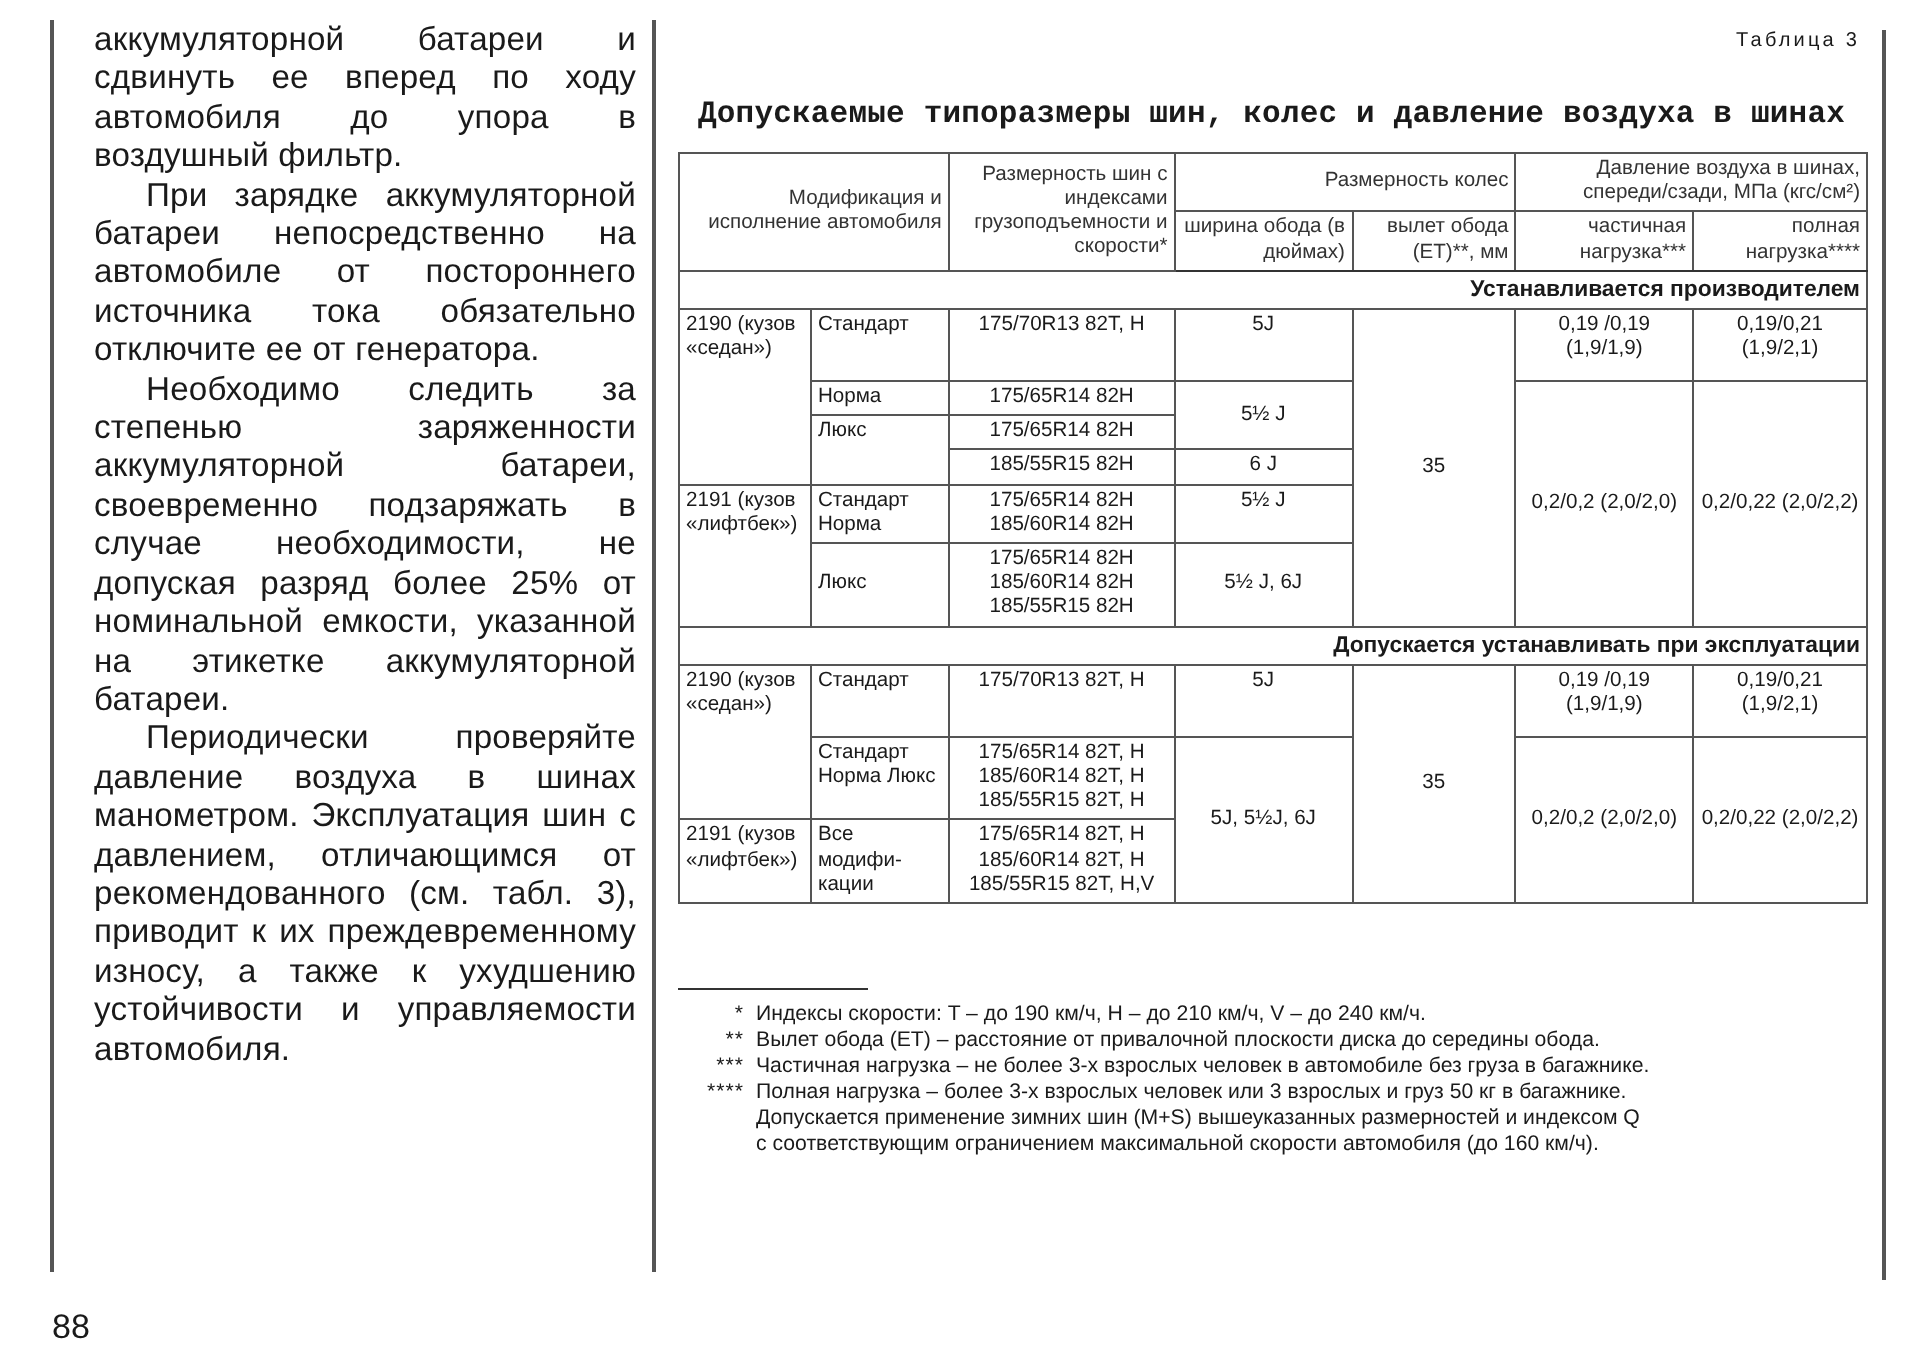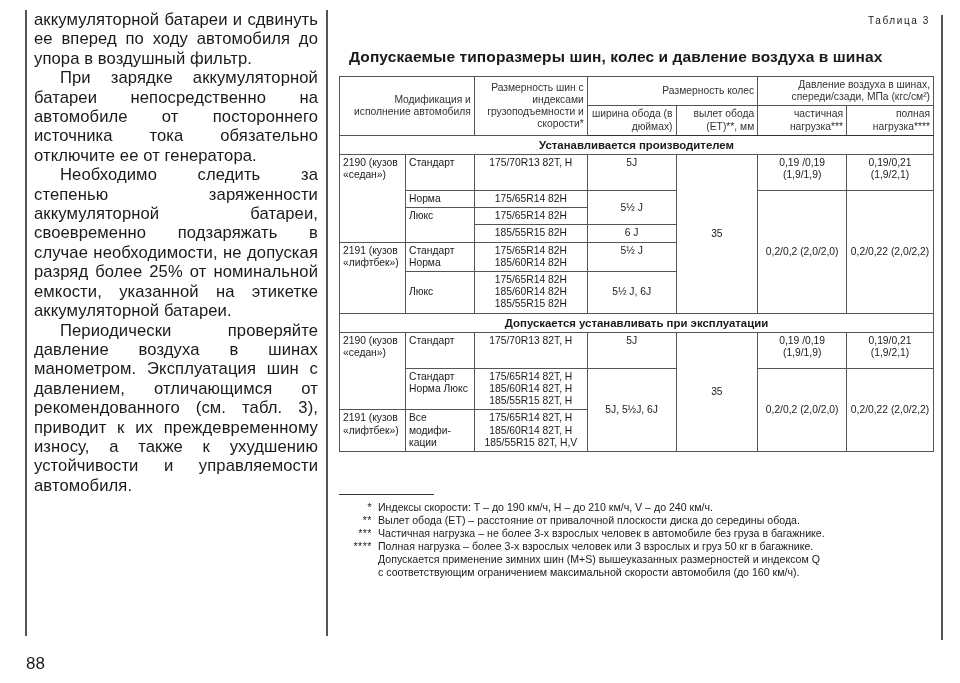--- a/index.html
+++ b/index.html
@@ -3,21 +3,21 @@
 <meta charset="utf-8">
 <style>
   * { box-sizing: border-box; margin: 0; padding: 0; }
   html, body { width: 960px; height: 683px; background: #ffffff; overflow: hidden; }
   body { position: relative; font-family: "Liberation Sans", sans-serif; color: #1a1a1a; }
 
   
   .left-col {
     position: absolute; left: 25px; top: 10px; width: 303px; height: 626px;
     border-left: 2px solid #555; border-right: 2px solid #555;
-    padding: 0 8px 0 7px;
+    padding: 0 8px 0 20px;
   }
   .left-col p {
     font-size: 16.6px; line-height: 19.4px; text-align: justify; letter-spacing: 0.1px;
   }
   .left-col p.indent { text-indent: 26px; }
   .left-col h2 {
     font-size: 16.5px; font-weight: bold; text-align: center;
     margin: 19px 0 19px 0; letter-spacing: 0.2px;
   }
   .page-number {
@@ -25,36 +25,36 @@
   }
 
   
   .right-rule {
     position: absolute; left: 941px; top: 15px; width: 2px; height: 625px; background: #555;
   }
   .table-label {
     position: absolute; right: 30px; top: 15px; font-size: 10px; letter-spacing: 1.6px;
   }
   .table-title {
-    position: absolute; left: 349px; top: 48px; font-size: 15.5px; font-weight: bold; letter-spacing: 0.1px;
+    position: absolute; left: 349px; top: 48px; font-size: 15.5px; font-weight: bold; letter-spacing: 0.1px; font-family: Liberation Mono, monospace;
   }
 
   table.tires {
     position: absolute; left: 339px; top: 76px; width: 595px;
     border-collapse: collapse; font-size: 10.3px; line-height: 12.2px;
     border: 1.5px solid #333;
   }
   table.tires td, table.tires th {
     border: 1px solid #555; font-weight: normal; vertical-align: top; padding: 2px 3px;
   }
   table.tires th { text-align: right; vertical-align: middle; color: #333; }
   table.tires td.c { text-align: center; }
   table.tires td.m { vertical-align: middle; }
   table.tires tr.section td {
-    font-weight: bold; font-size: 11.4px; text-align: center; padding: 3px; border-top: 1.5px solid #333;
+    font-weight: bold; font-size: 11.4px; text-align: right; padding: 3px; border-top: 1.5px solid #333;
   }
   table.tires tr.head-last th { border-bottom: 1.5px solid #333; }
 
   .notes-rule {
     position: absolute; left: 339px; top: 494px; width: 95px; height: 1px; background: #333;
   }
   .notes {
     position: absolute; left: 345px; top: 501px; font-size: 10.6px; line-height: 12.9px;
   }
   .note { display: flex; }

